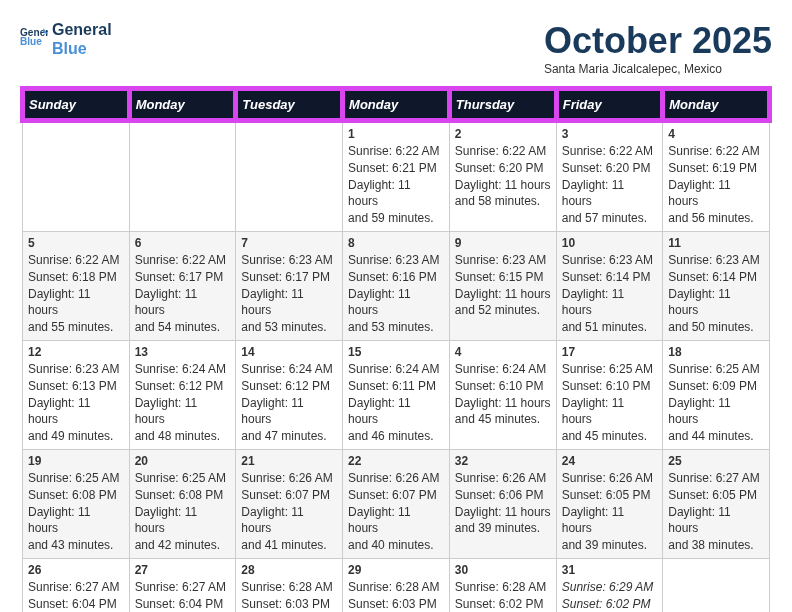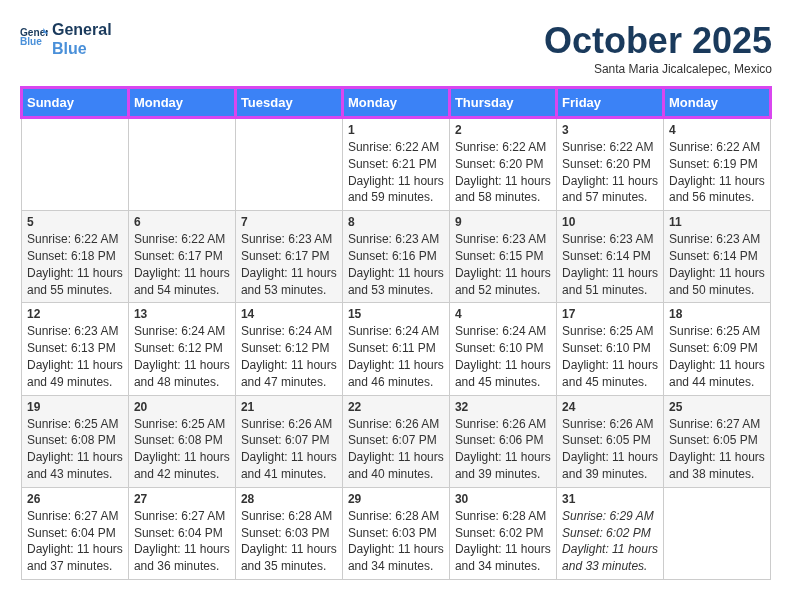--- a/index.html
+++ b/index.html
@@ -19,43 +19,43 @@
     .logo {
       display: flex;
       align-items: center;
       gap: 4px;
     }
     .logo-icon {
       width: 28px;
       height: 28px;
     }
     .title-block {
-      text-align: right;
     }
     .month-title {
       font-size: 36px;
       font-weight: bold;
       color: #1a3a5c;
     }
     .subtitle {
       font-size: 12px;
       color: #333;
     }
     .calendar {
       width: 100%;
       border-collapse: collapse;
       border: 1px solid #ccc;
     }
     .calendar th {
-      background-color: #3b82f6;
+      background-color: #0f172a;
       color: #fff;
       font-size: 13px;
       padding: 6px 4px;
       text-align: left;
-      border: 3px solid #d946ef;
+      border: 5px solid #d946ef;
+      font-style: italic;
     }
     .calendar td {
       vertical-align: top;
       padding: 4px 5px;
       font-size: 10.5px;
       color: #333;
       border: 1px solid #ccc;
       width: 108px;
       min-height: 80px;
       background: #fff;

